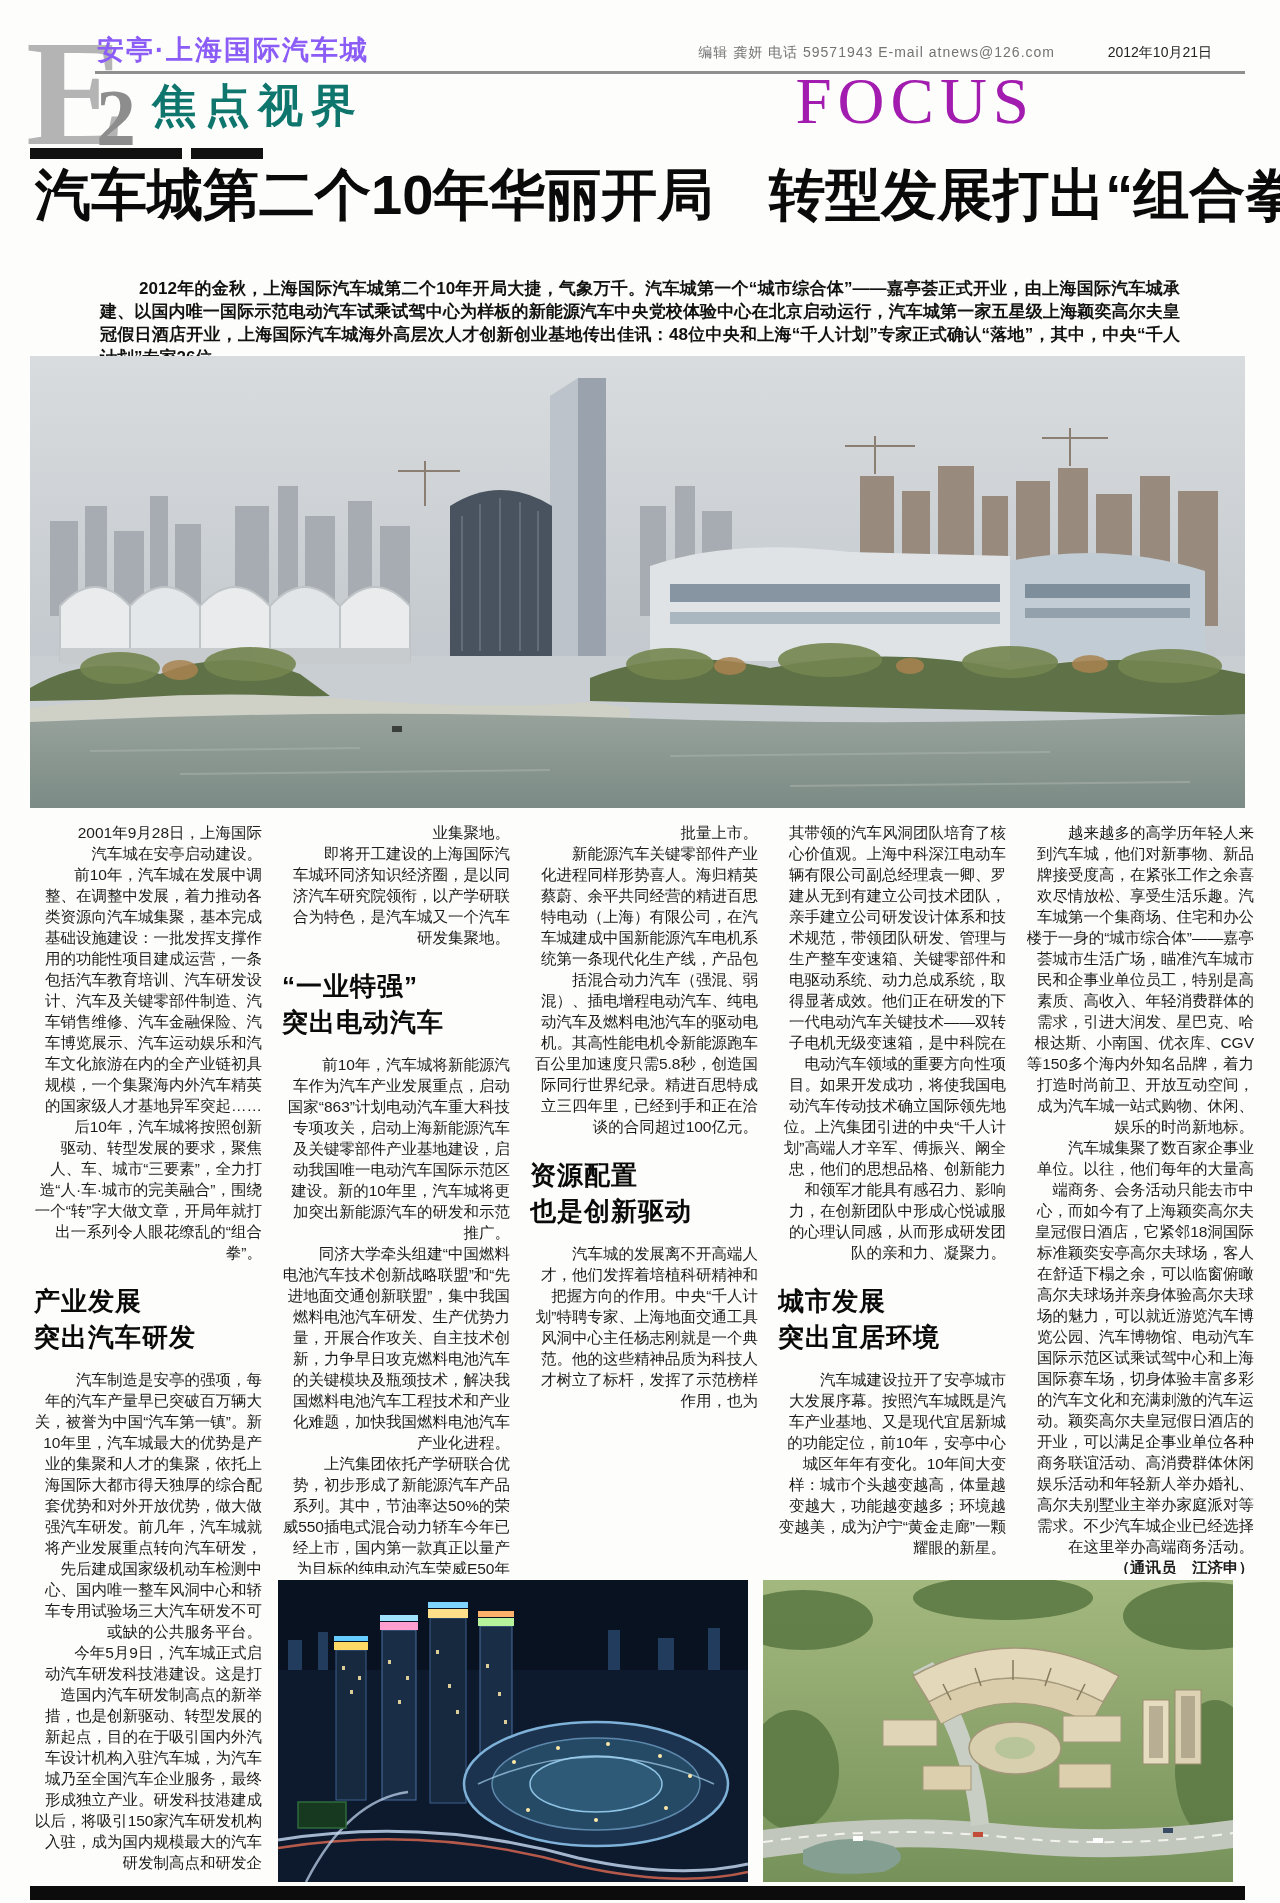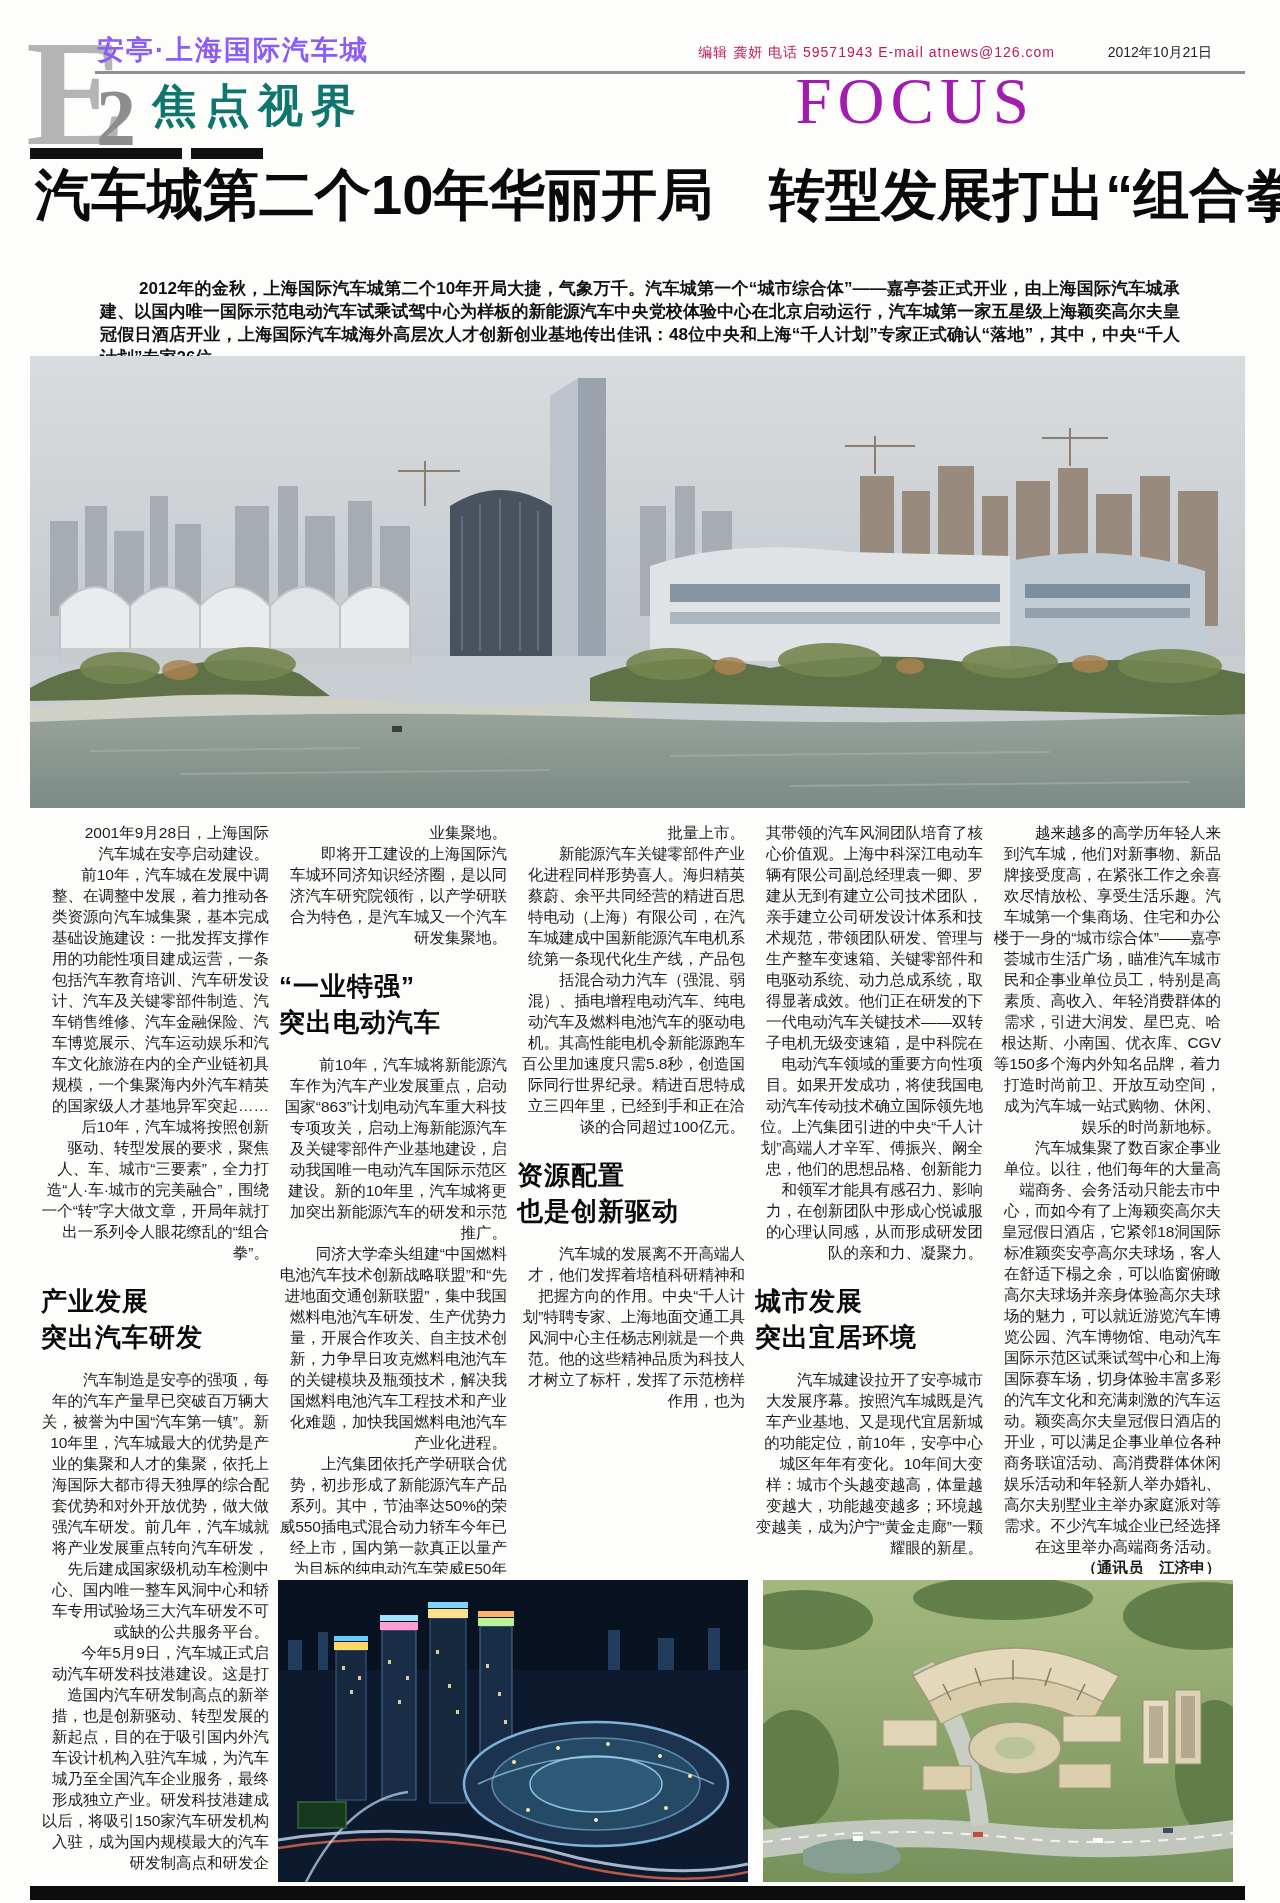--- a/index.html
+++ b/index.html
@@ -1,20 +1,20 @@
 <!DOCTYPE html>
 <html><head>
 <meta charset="utf-8">
 <style>
   html,body{margin:0;padding:0;background:#e8e8e6;}
   .page{position:relative;width:1280px;height:1903px;background:#fdfdfc;margin:0 auto;overflow:hidden;
         font-family:"Liberation Sans","DejaVu Sans",sans-serif;color:#1a1a1a;}
   
   .paper-title{position:absolute;left:97px;top:32px;font-size:27px;font-weight:900;letter-spacing:2px;color:#8b5cf6;}
-  .editor-line{position:absolute;top:44px;right:225px;font-size:14px;color:#be185d;white-space:nowrap;letter-spacing:1px;}
+  .editor-line{position:absolute;top:44px;right:225px;font-size:14px;color:#737373;white-space:nowrap;letter-spacing:1px;}
   .date-line{position:absolute;top:44px;right:68px;font-size:14px;color:#222;white-space:nowrap;text-align:center;}
   .head-rule{position:absolute;left:95px;right:35px;top:71px;height:3px;background:#8f8f8f;}
   .logo-E{position:absolute;left:26px;top:18px;font-family:"Liberation Serif","DejaVu Serif",serif;
           font-size:150px;font-weight:700;color:#b4b4b4;line-height:1;}
   .logo-2{position:absolute;left:96px;top:78px;font-family:"Liberation Serif","DejaVu Serif",serif;
           font-size:80px;font-weight:700;color:#8d8d8d;line-height:1;}
   .section-name{position:absolute;left:152px;top:76px;font-size:45px;font-weight:800;letter-spacing:8px;color:#0f766e;}
   .section-en{position:absolute;right:245px;top:64px;font-family:"Liberation Serif","DejaVu Serif",serif;
               font-size:65px;color:#a21caf;letter-spacing:6px;}
   .bar1{position:absolute;left:30px;top:148px;width:152px;height:11px;background:#111;}
@@ -24,21 +24,21 @@
             color:#0a0a0a;white-space:nowrap;text-align:center;letter-spacing:0;}
   .lead{position:absolute;left:95px;top:272px;width:1090px;font-size:17px;font-weight:700;line-height:23px;
         text-align:justify;word-break:break-all;color:#111;}
   .lead p{margin:5px;text-indent:2.3em;}
   
   .main-photo{position:absolute;left:30px;top:356px;width:1215px;height:452px;overflow:hidden;background:#c9ced2;}
   .photo-bl{position:absolute;left:278px;top:1580px;width:470px;height:302px;overflow:hidden;background:#0b1424;}
   .photo-br{position:absolute;left:763px;top:1580px;width:470px;height:302px;overflow:hidden;background:#86a066;}
   .bottom-bar{position:absolute;left:30px;top:1886px;width:1215px;height:14px;background:#0c0c0c;}
   
-  .columns{position:absolute;left:41px;top:822px;width:1200px;display:flex;gap:10px;}
+  .columns{position:absolute;left:34px;top:822px;width:1200px;display:flex;gap:20px;}
   .col{width:228px;flex:0 0 228px;font-size:15.5px;line-height:21px;text-align:justify;
        word-break:break-all;color:#1c1c1c;}
   .col p{margin:0;text-align:right;}
   .col p.indent{text-indent:2em;}
   .subhead{font-size:26px;line-height:36px;font-weight:900;color:#0a0a0a;letter-spacing:1px;
            white-space:pre-line;margin:20px 0 14px 0;text-align:left;}
   .byline{text-align:right;margin-top:4px;font-weight:700;}
   .c1{height:1058px;overflow:hidden;}
   .c2,.c3,.c4,.c5{height:752px;overflow:hidden;}
 </style>

